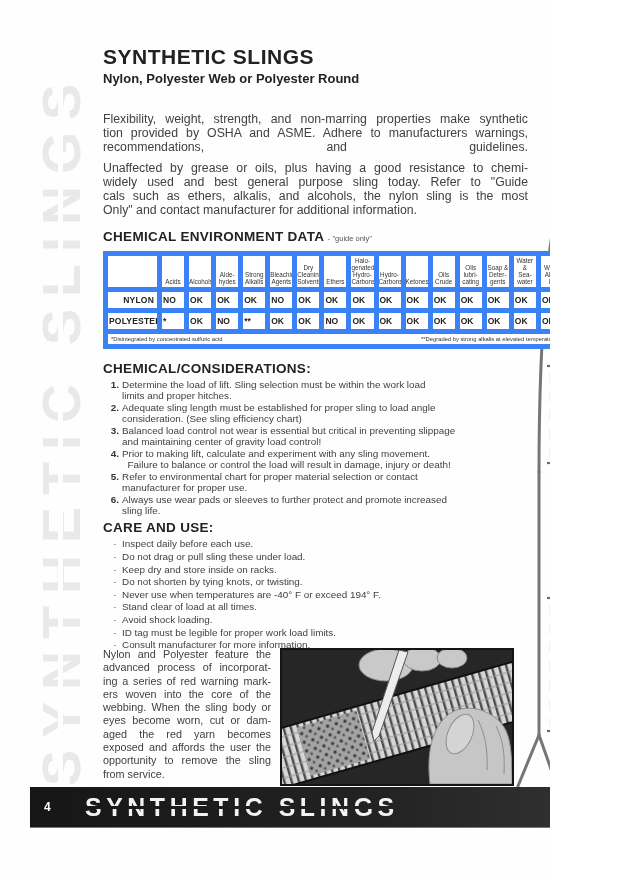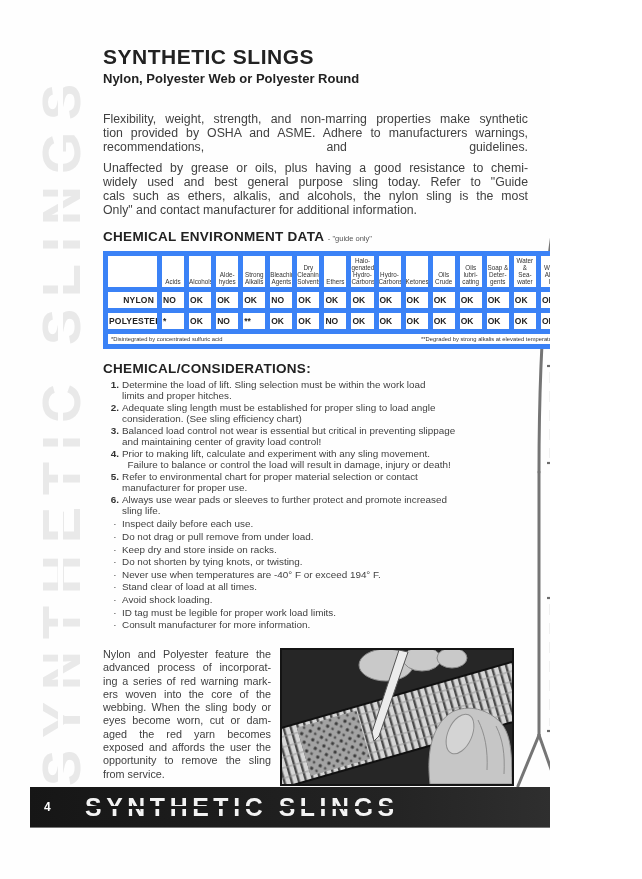--- a/index.html
+++ b/index.html
@@ -253,28 +253,29 @@
           <span class="litxt">Refer to environmental chart for proper material selection or contact
 manufacturer for proper use.</span>
         </div>
         <div class="li-row">
           <span class="num">6.</span>
           <span class="litxt">Always use wear pads or sleeves to further protect and promote increased
 sling life.</span>
         </div>
       </div>
 
+    <h3 class="sec care">CARE AND USE:</h3>
     <div class="list care-list" id="care-list">
         <div class="li-row">
           <span class="bullet">·</span>
           <span class="litxt">Inspect daily before each use.</span>
         </div>
         <div class="li-row">
           <span class="bullet">·</span>
-          <span class="litxt">Do not drag or pull remove from under load.</span>
+          <span class="litxt">Do not drag or pull sling these under load.</span>
         </div>
         <div class="li-row">
           <span class="bullet">·</span>
           <span class="litxt">Keep dry and store inside on racks.</span>
         </div>
         <div class="li-row">
           <span class="bullet">·</span>
           <span class="litxt">Do not shorten by tying knots, or twisting.</span>
         </div>
         <div class="li-row">

